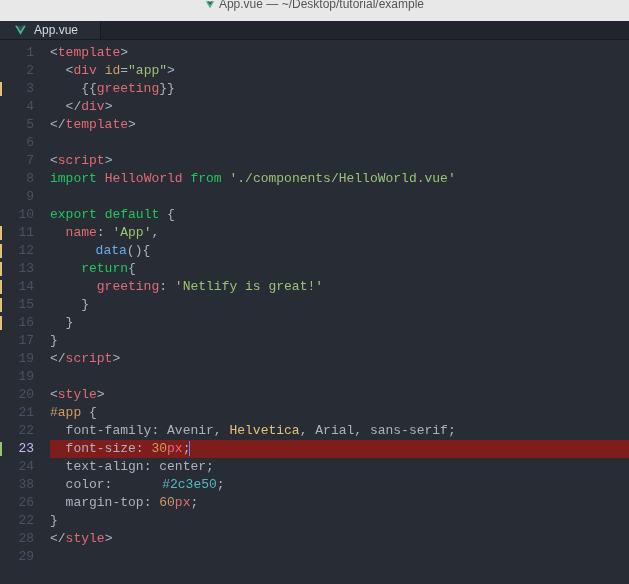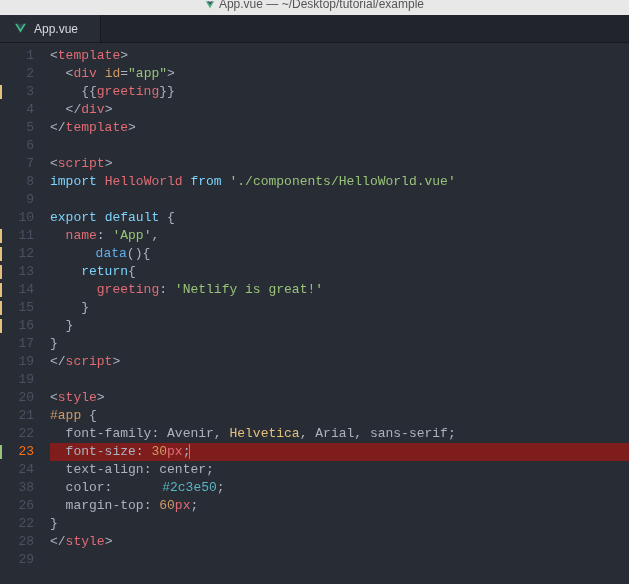--- a/index.html
+++ b/index.html
@@ -9,32 +9,32 @@
   background: #282c34;
   color: #abb2bf;
   width: 629px;
   height: 584px;
   overflow: hidden;
 }
 .title-bar {
   background: #e8e8e8;
   color: #555;
   font-size: 12px;
-  height: 15px;
+  height: 21px;
   line-height: 9px;
   text-align: center;
   font-family: -apple-system, sans-serif;
   overflow: hidden;
   white-space: nowrap;
 }
 .title-bar svg { vertical-align: middle; margin-right: 4px; }
 .tabs {
   display: flex;
   background: #21252b;
-  height: 28px;
+  height: 19px;
   border-bottom: 1px solid #181a1f;
 }
 .tab {
   display: flex;
   align-items: center;
   padding: 0 22px 0 14px;
   background: #282c34;
   color: #d7dae0;
   font-size: 12px;
   gap: 7px;
@@ -92,21 +92,21 @@
   background: #528bff;
   vertical-align: middle;
   margin-left: -1px;
 }
 
 .p { color: #abb2bf; }  
 .r { color: #e06c75; }  
 .o { color: #d19a66; }  
 .g { color: #98c379; }  
 .b { color: #61afef; margin-left: 30px; }  
-.pu { color: #7dd3fc; margin-top: 10px; } 
+.pu { color: #22c55e; margin-top: 10px; } 
 .cy { color: #56b6c2; margin-left: 42px; } 
 .y { color: #e5c07b; }  
 .w { color: #abb2bf; }
 </style>
 </head>
 <body>
 
 <div class="title-bar">
   <svg width="10" height="10" viewBox="0 0 24 24">
       <path fill="#41b883" d="M2 3l10 17L22 3h-4l-6 10L6 3z"></path>
@@ -142,21 +142,21 @@
       <div class="ln">13<span class="mark" style="background: rgb(229, 192, 123);"></span></div>
       <div class="ln">14<span class="mark" style="background: rgb(229, 192, 123);"></span></div>
       <div class="ln">15<span class="mark" style="background: rgb(229, 192, 123);"></span></div>
       <div class="ln">16<span class="mark" style="background: rgb(229, 192, 123);"></span></div>
       <div class="ln">17</div>
       <div class="ln">19</div>
       <div class="ln">19</div>
       <div class="ln">20</div>
       <div class="ln">21</div>
       <div class="ln">22</div>
-      <div class="ln" style="color: #f97316;">23<span class="mark" style="background: rgb(152, 195, 121);"></span></div>
+      <div class="ln" style="color: #c4b5fd;">23<span class="mark" style="background: rgb(152, 195, 121);"></span></div>
       <div class="ln">24</div>
       <div class="ln">38</div>
       <div class="ln">26</div>
       <div class="ln">22</div>
       <div class="ln">28</div>
       <div class="ln">29</div>
     </div>
   <div class="code" id="code"><div class="row"><span class="p">&lt;</span><span class="r">template</span><span class="p">&gt;</span></div><div class="row"><span class="p">  &lt;</span><span class="r">div</span><span class="p"> </span><span class="o">id</span><span class="p">=</span><span class="g">"app"</span><span class="p">&gt;</span></div><div class="row"><span class="p">    {{</span><span class="r">greeting</span><span class="p">}}</span></div><div class="row"><span class="p">  &lt;/</span><span class="r">div</span><span class="p">&gt;</span></div><div class="row"><span class="p">&lt;/</span><span class="r">template</span><span class="p">&gt;</span></div><div class="row"></div><div class="row"><span class="p">&lt;</span><span class="r">script</span><span class="p">&gt;</span></div><div class="row"><span class="pu">import</span><span class="p"> </span><span class="r">HelloWorld</span><span class="p"> </span><span class="pu">from</span><span class="p"> </span><span class="g">'./components/HelloWorld.vue'</span></div><div class="row"></div><div class="row"><span class="pu">export</span><span class="p"> </span><span class="pu">default</span><span class="p"> {</span></div><div class="row"><span class="p">  </span><span class="r">name</span><span class="p">: </span><span class="g">'App'</span><span class="p">,</span></div><div class="row"><span class="p">  </span><span class="b">data</span><span class="p">(){</span></div><div class="row"><span class="p">    </span><span class="pu">return</span><span class="p">{</span></div><div class="row"><span class="p">      </span><span class="r">greeting</span><span class="p">: </span><span class="g">'Netlify is great!'</span></div><div class="row"><span class="p">    }</span></div><div class="row"><span class="p">  }</span></div><div class="row"><span class="p">}</span></div><div class="row"><span class="p">&lt;/</span><span class="r">script</span><span class="p">&gt;</span></div><div class="row"></div><div class="row"><span class="p">&lt;</span><span class="r">style</span><span class="p">&gt;</span></div><div class="row"><span class="o">#app</span><span class="p"> {</span></div><div class="row"><span class="p">  font-family</span><span class="p">: </span><span class="w">Avenir</span><span class="p">, </span><span class="y">Helvetica</span><span class="p">, </span><span class="w">Arial</span><span class="p">, </span><span class="w">sans-serif</span><span class="p">;</span></div><div class="row hl"><span class="p">  font-size</span><span class="p">: </span><span class="o">30</span><span class="r">px</span><span class="p">;</span><span class="cursor"></span></div><div class="row"><span class="p">  text-align</span><span class="p">: </span><span class="w">center</span><span class="p">;</span></div><div class="row"><span class="p">  color</span><span class="p">: </span><span class="cy">#2c3e50</span><span class="p">;</span></div><div class="row"><span class="p">  margin-top</span><span class="p">: </span><span class="o">60</span><span class="r">px</span><span class="p">;</span></div><div class="row"><span class="p">}</span></div><div class="row"><span class="p">&lt;/</span><span class="r">style</span><span class="p">&gt;</span></div><div class="row"></div></div>
 </div>
 

